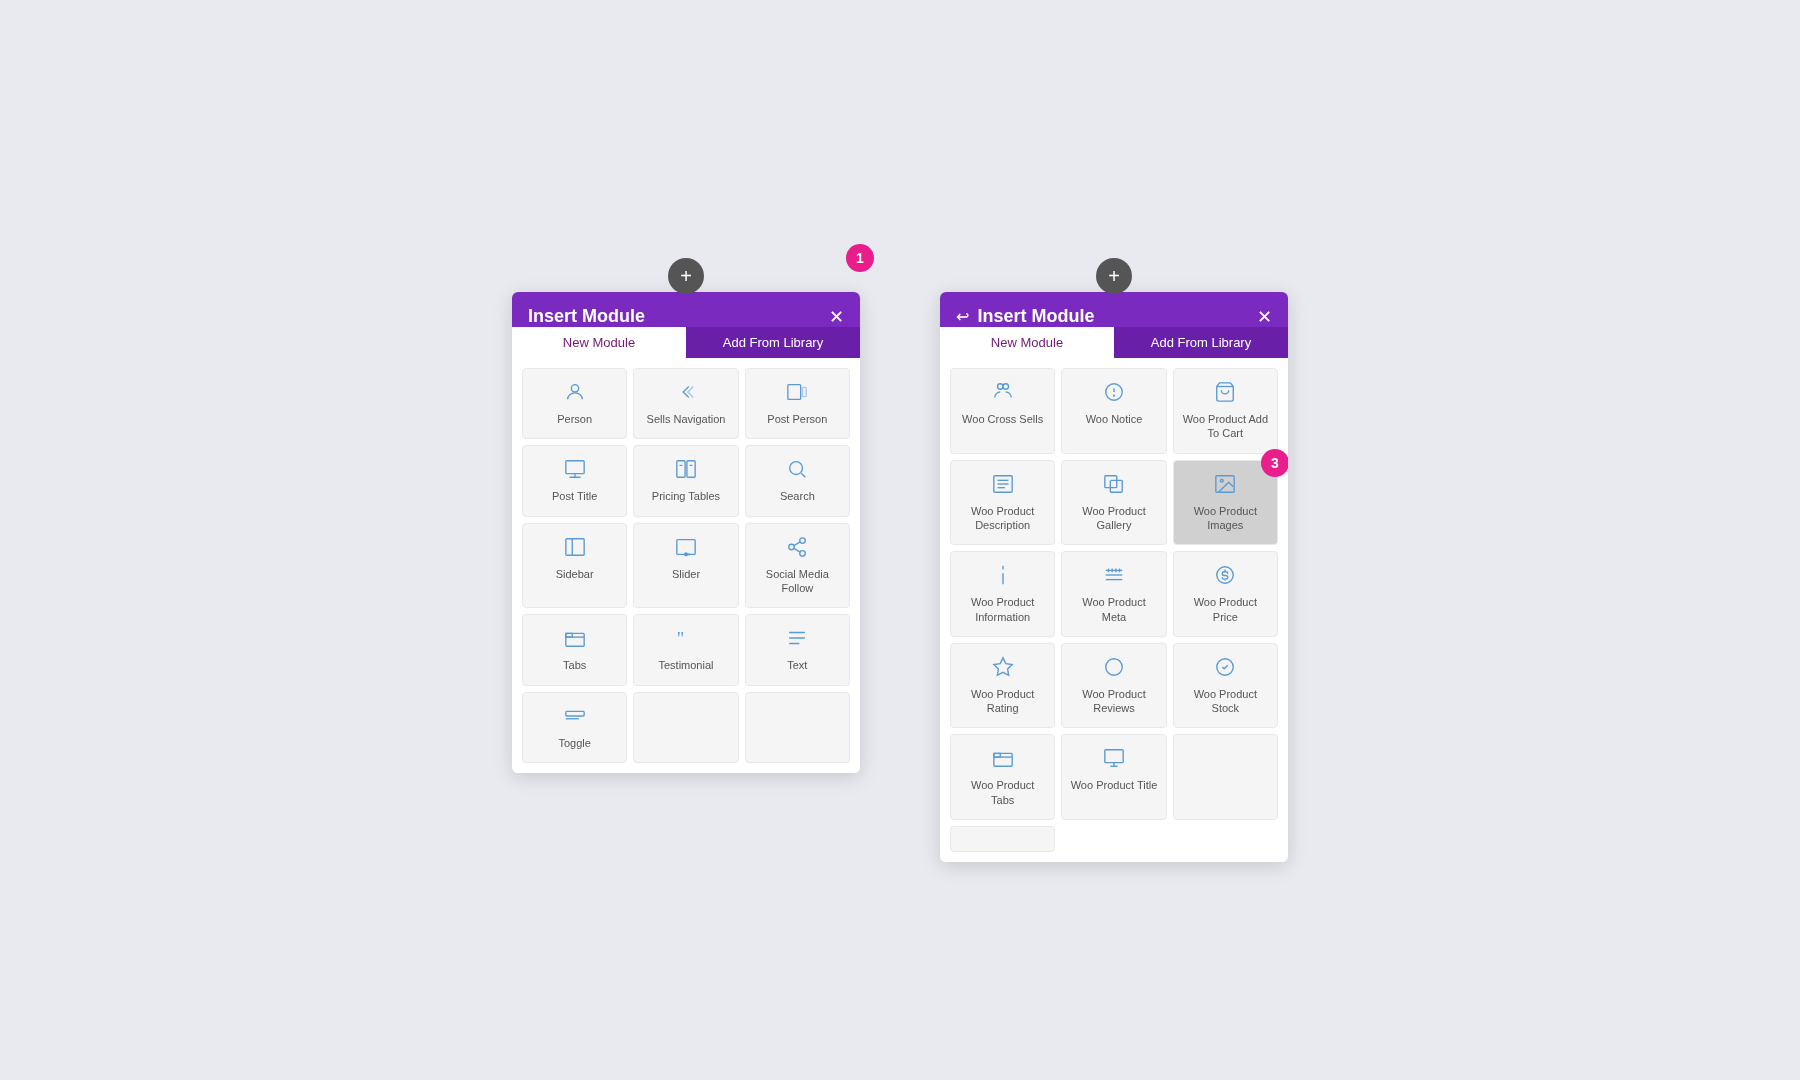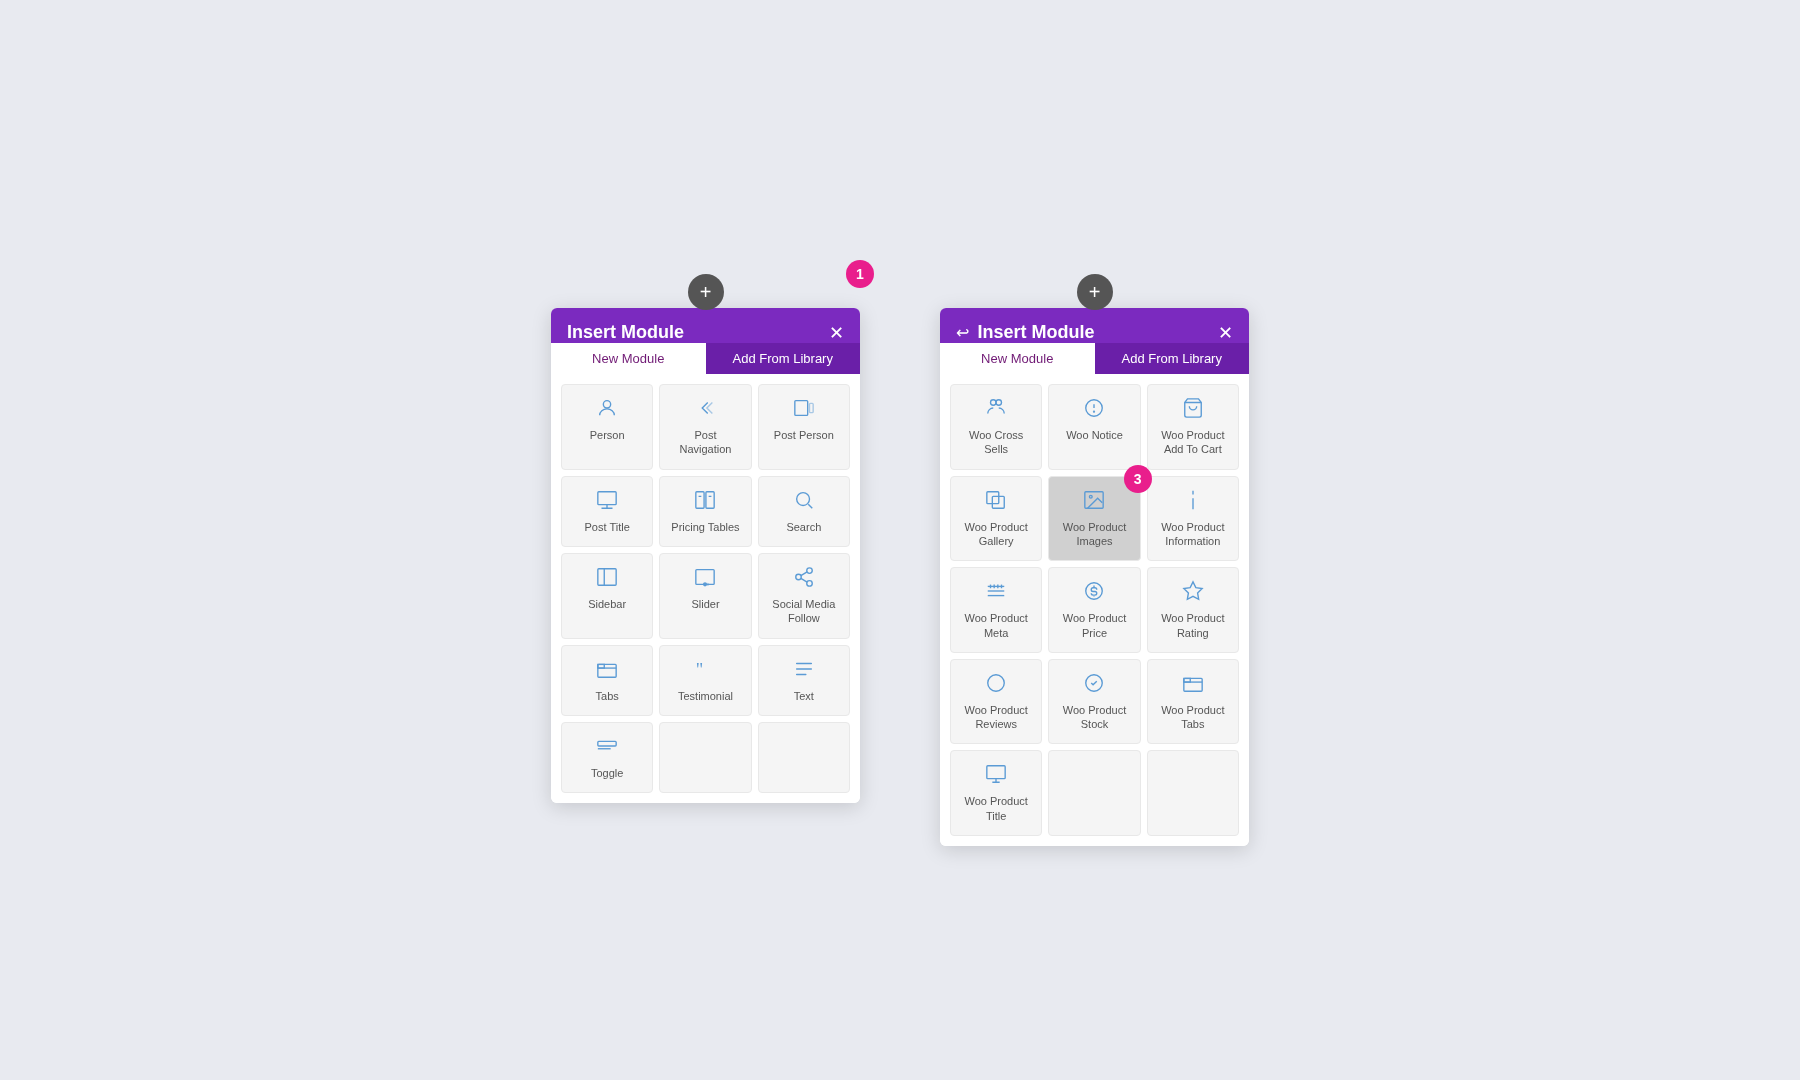--- a/index.html
+++ b/index.html
@@ -47,21 +47,21 @@
       font-size: 14px;
       font-weight: bold;
       display: flex;
       align-items: center;
       justify-content: center;
       position: absolute;
       z-index: 20;
     }
 
     .panel {
-      width: 309px;
+      width: 348px;
       background: white;
       border-radius: 6px;
       overflow: hidden;
       box-shadow: 0 4px 20px rgba(0,0,0,0.15);
     }
 
     .panel-header {
       background: #7b2abf;
       padding: 14px 16px 0;
       display: flex;
@@ -221,21 +221,21 @@
 
 
           <div class="module-item">
             <span class="module-icon">
               <svg class="mod-icon" viewBox="0 0 24 24">
                   <polyline points="15 18 9 12 15 6"></polyline>
                   <polyline points="20 18 14 12 20 6" opacity="0.5"></polyline>
                   <polyline points="9 18 3 12 9 6" opacity="0.5" style="display:none"></polyline>
                 </svg>
             </span>
-            <span class="module-label">Post Navigation</span>
+            <span class="module-label">Sells Navigation</span>
           </div>
 
           <div class="module-item">
             <span class="module-icon">
               <svg class="mod-icon" viewBox="0 0 24 24">
                   <rect x="2" y="4" width="14" height="16" rx="1"></rect>
                   <rect x="18" y="7" width="4" height="10" rx="1" opacity="0.5"></rect>
                 </svg>
             </span>
             <span class="module-label">Post Person</span>
@@ -411,20 +411,31 @@
             <span class="module-icon">
               <svg class="mod-icon" viewBox="0 0 24 24">
                   <path d="M6 2L3 6v14a2 2 0 002 2h14a2 2 0 002-2V6l-3-4z"></path>
                   <line x1="3" y1="6" x2="21" y2="6"></line>
                   <path d="M16 10a4 4 0 01-8 0"></path>
                 </svg>
             </span>
             <span class="module-label">Woo Product Add To Cart</span>
           </div>
 
+          <div class="module-item">
+            <span class="module-icon">
+              <svg class="mod-icon" viewBox="0 0 24 24">
+                  <rect x="2" y="3" width="20" height="18" rx="1"></rect>
+                  <line x1="6" y1="8" x2="18" y2="8"></line>
+                  <line x1="6" y1="12" x2="18" y2="12"></line>
+                  <line x1="6" y1="16" x2="14" y2="16"></line>
+                </svg>
+            </span>
+            <span class="module-label">Woo Product Description</span>
+          </div>
 
           <div class="module-item">
             <span class="module-icon">
               <svg class="mod-icon" viewBox="0 0 24 24">
                   <rect x="2" y="3" width="13" height="13" rx="1"></rect>
                   <rect x="8" y="8" width="13" height="13" rx="1"></rect>
                 </svg>
             </span>
             <span class="module-label">Woo Product Gallery</span>
           </div>

